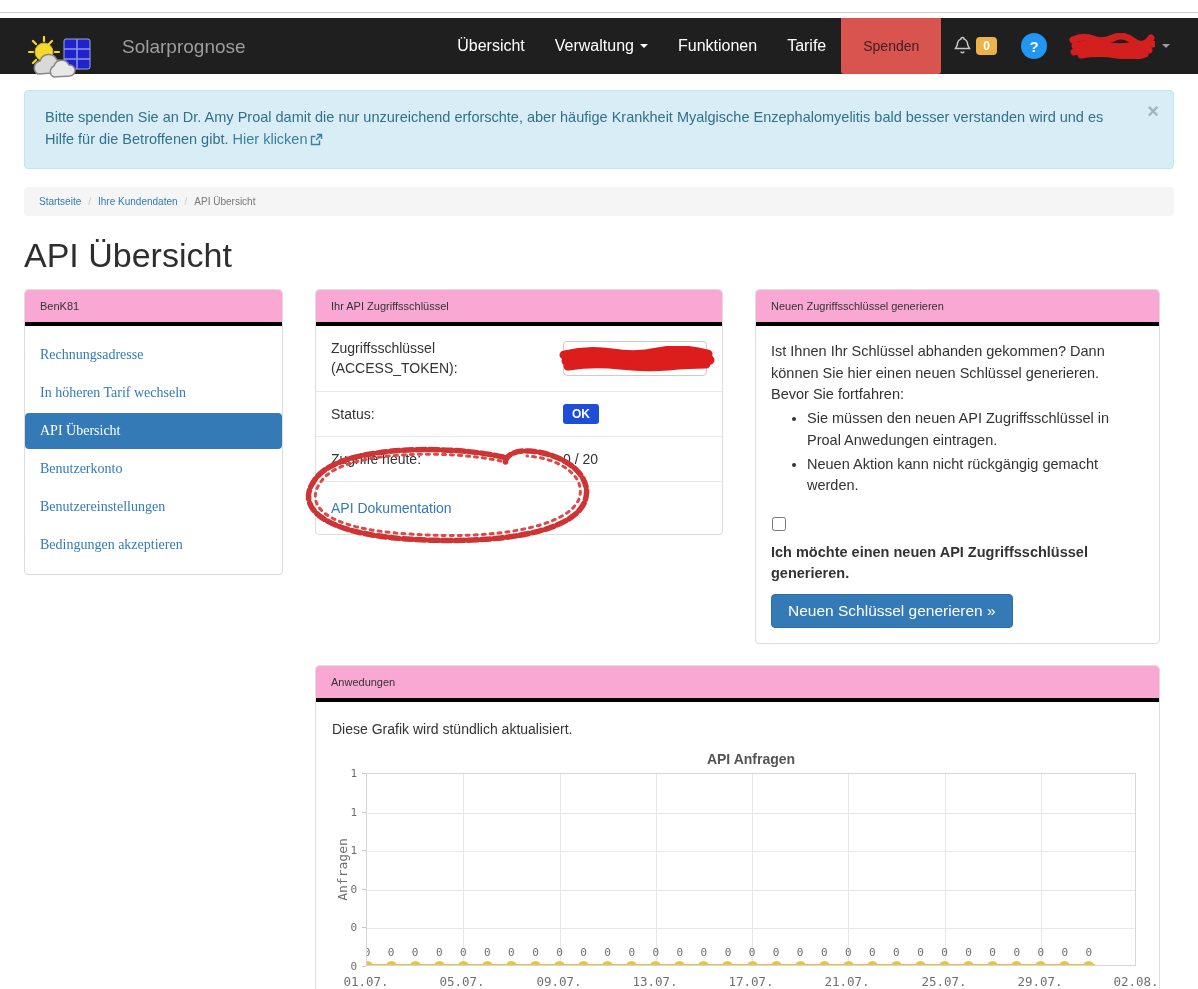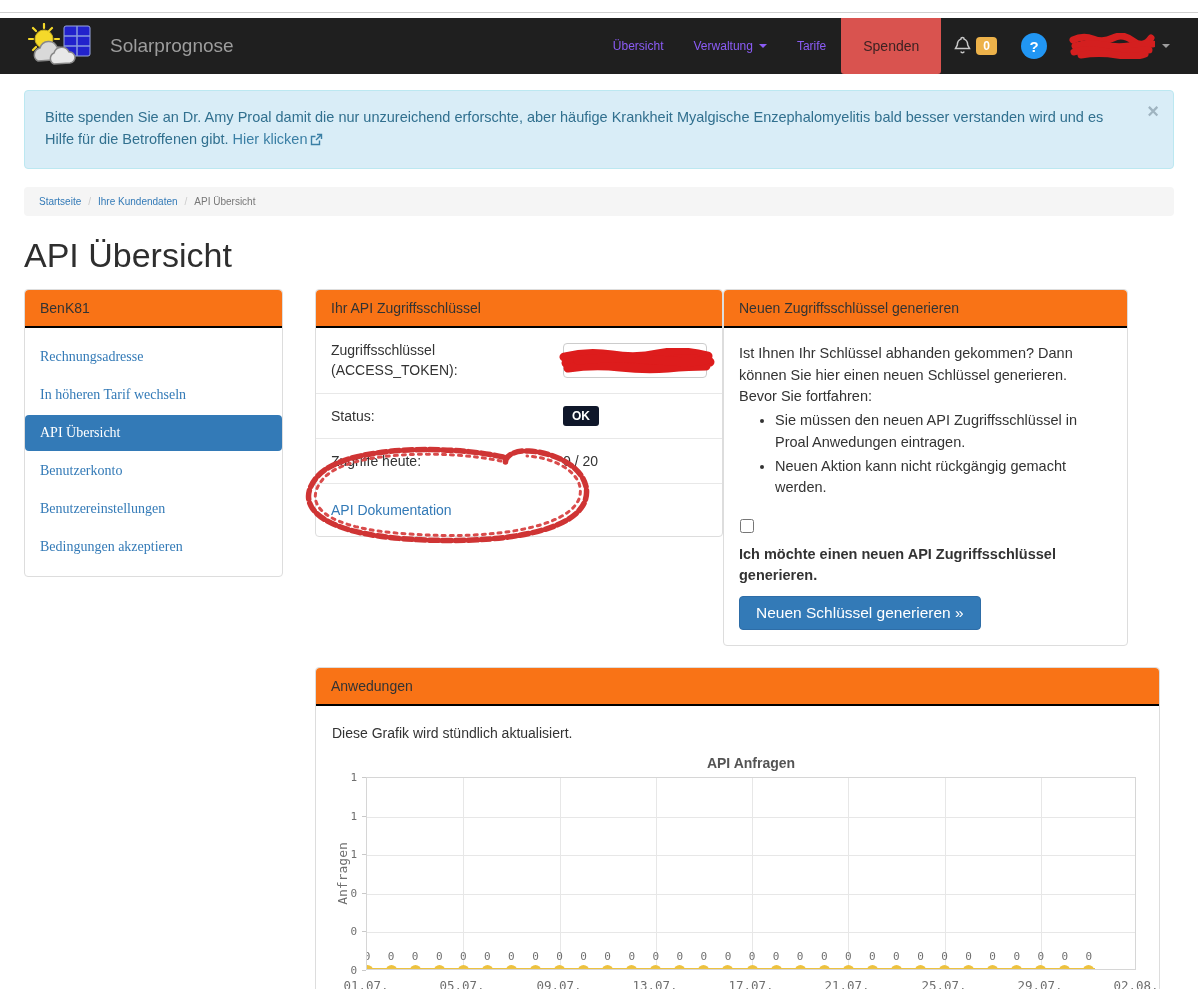--- a/index.html
+++ b/index.html
@@ -11,25 +11,25 @@
   }
   a { text-decoration:none; }
 
   
   .top-strip { height:13px; background:#fff; border-bottom:1px solid #cfcfcf; }
   .top-gap { height:5px; background:#fff; }
 
   
   .navbar { height:56px; background:#1f1f1f; display:flex; align-items:stretch; }
   .navbar-inner { width:1170px; margin:0 auto; display:flex; align-items:stretch; padding:0 4px; }
-  .brand { display:flex; align-items:center; gap:8px; padding:8px 6px; }
+  .brand { display:flex; align-items:flex-start; gap:20px; padding:18px 6px; }
   .brand-text { color:#9d9d9d; font-size:19px; }
   .nav-spacer { flex:1; }
   .nav-items { display:flex; align-items:stretch; list-style:none; margin:0; padding:0; }
-  .nav-item { display:flex; align-items:center; padding:0 15px; color:#8b5cf6; font-size:12px; cursor:pointer; gap:6px; white-space:nowrap; }
+  .nav-item { display:flex; align-items:center; padding:0 15px; color:#ffffff; font-size:16px; cursor:pointer; gap:6px; white-space:nowrap; }
   .caret { display:inline-block; width:0; height:0; border-left:4px solid transparent; border-right:4px solid transparent; border-top:4px solid currentColor; }
   .donate-btn { display:flex; align-items:center; padding:0 22px; background:#d9534f; color:#3d2222; font-size:14px; cursor:pointer; border-radius:0 0 3px 3px; }
   .nav-icon-item { display:flex; align-items:center; padding:0 12px; cursor:pointer; gap:4px; }
   .badge-count { background:#edb24a; color:#fff; font-size:12px; font-weight:bold; padding:2px 7px; border-radius:4px; }
   .help-circle { width:26px; height:26px; border-radius:50%; background:#2196f3; color:#fff; font-weight:bold; font-size:15px; display:flex; align-items:center; justify-content:center; }
   .user-item { display:flex; align-items:center; gap:7px; padding:0 10px; color:#9d9d9d; cursor:pointer; }
 
   
   .container { width:1170px; margin:0 auto; padding:0 10px; }
 
@@ -45,43 +45,43 @@
   
   .breadcrumb { margin-top:18px; background:#f5f5f5; border-radius:4px; padding:9px 15px; font-size:10px; }
   .breadcrumb a { color:#337ab7; cursor:pointer; }
   .crumb-sep { color:#ccc; padding:0 7px; }
   .crumb-active { color:#777; }
 
   h1.page-title { font-size:34px; font-weight:400; color:#2e2e2e; margin:20px 0 14px 0; }
 
   
   .panel { background:#fff; border:1px solid #ddd; border-radius:4px; }
-  .panel-heading { background:#f97316; border-bottom:2px solid #000000; border-radius:4px 4px 0 0; padding:10px 15px; font-size:14px; color:#333; }
+  .panel-heading { background:#f9a8d4; border-bottom:4px solid #000000; border-radius:4px 4px 0 0; padding:10px 15px; font-size:11px; color:#333; }
   .panel-body { padding:15px; }
 
   .cols { display:flex; align-items:flex-start; }
   .col-sidebar { width:259px; flex:none; }
   .col-main { width:845px; flex:none; margin-left:32px; }
   .main-row { display:flex; align-items:flex-start; }
   .col-access { width:408px; flex:none; position:relative; }
-  .col-generate { width:405px; flex:none; }
+  .col-generate { width:405px; flex:none; margin-left:32px; }
 
   
   .pills { list-style:none; margin:0; padding:9px 0; }
   .pill { margin:2px 0; }
   .pill a { display:block; padding:10px 15px; color:#337ab7; border-radius:4px; cursor:pointer;font-family:Liberation Serif, serif; }
   .pill.active a { background:#337ab7; color:#fff; }
 
   
   .acc-row { display:flex; align-items:center; padding:12px 15px; border-top:1px solid #e8e8e8; min-height:35px; }
   .acc-row:first-child { border-top:none; }
   .acc-label { width:232px; flex:none; line-height:1.45; }
   .token-box { position:relative; width:152px; height:35px; border:1px solid #ccc; border-radius:4px; background:#fff; }
   .token-9 { position:absolute; right:5px; top:8px; font-size:13px; color:#555; }
-  .ok-badge { display:inline-block; background:#0f172a; color:#fff; font-size:12px; font-weight:bold; padding:3px 9px; border-radius:3px; }
+  .ok-badge { display:inline-block; background:#1d4ed8; color:#fff; font-size:12px; font-weight:bold; padding:3px 9px; border-radius:3px; }
   .doc-link { color:#337ab7; cursor:pointer; }
   .lasso { position:absolute; left:-24px; top:152px; width:310px; height:108px; pointer-events:none; z-index:4; }
 
   
   .gen-body { font-size:14.5px; line-height:1.5; }
   .gen-body p { margin:0 0 0 0; }
   .gen-list { margin:2px 0 14px 0; padding-left:36px; }
   .gen-list li { margin:2px 0; }
   .confirm-label { font-weight:bold; margin:4px 0 10px 0; line-height:1.45; }
   .gen-checkbox { width:14px; height:14px; margin:6px 0 2px 1px; }
@@ -128,20 +128,21 @@
           <path d="M14 38 a7 7 0 0 1 2-13 a9 9 0 0 1 17-1 a6.5 6.5 0 0 1 3 12.5 z" fill="#d9d9d9" stroke="#888" stroke-width="1.5"></path>
           <path d="M30 41 a6 6 0 0 1 0-11 a8 8 0 0 1 15-1 a5.5 5.5 0 0 1 1 11 z" fill="#e8e8e8" stroke="#888" stroke-width="1.5"></path>
         </svg>
       </span>
       <span class="brand-text">Solarprognose</span>
     </div>
     <div class="nav-spacer"></div>
     <ul class="nav-items" id="nav-items">
         <li class="nav-item">Übersicht</li>
         <li class="nav-item">Verwaltung<span class="caret"></span></li>
+        <li class="nav-item">Funktionen</li>
         <li class="nav-item">Tarife</li>
       </ul>
     <div class="donate-btn">Spenden</div>
     <div class="nav-icon-item">
       <span>
         <svg width="19" height="20" viewBox="0 0 19 20" fill="none" stroke="#c8c8c8" stroke-width="1.5">
           <path d="M9.5 2.5 a1.6 1.6 0 0 1 1.6 1.6 c2.6 .9 3.6 3.3 3.6 6 l1.8 3.4 H2.5 l1.8-3.4 c0-2.7 1-5.1 3.6-6 a1.6 1.6 0 0 1 1.6-1.6 z"></path>
           <path d="M7.8 16.5 a1.8 1.8 0 0 0 3.4 0"></path>
         </svg>
       </span>

